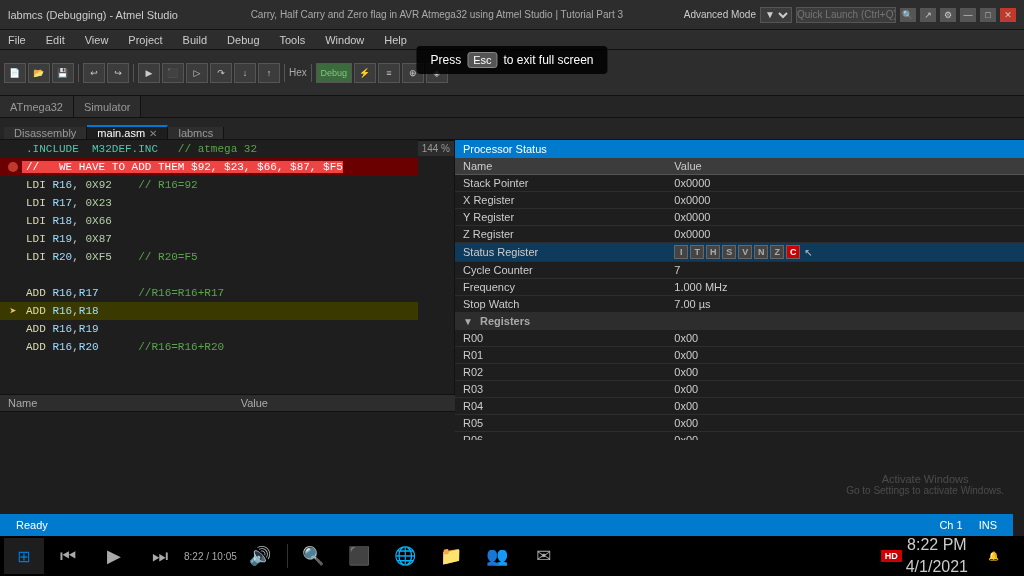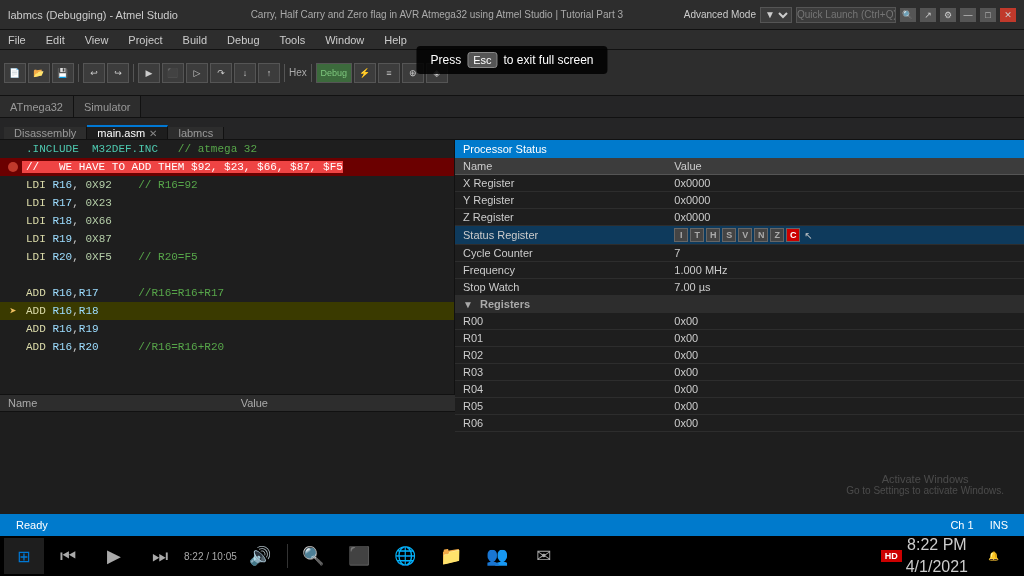--- a/index.html
+++ b/index.html
@@ -127,21 +127,21 @@
       
     }
 
     
     .code-editor {
       flex: 0 0 455px;
       background: #1e1e1e;
       overflow: hidden;
       border-right: 1px solid #111;
       display: flex;
-      flex-direction: column;
+      flex-direction: row;
     }
     .code-area {
       flex: 1;
       overflow: hidden;
       font-family: 'Courier New', monospace;
       font-size: 11px;
       position: relative;
     }
     .code-line {
       display: flex;
@@ -268,21 +268,21 @@
       height: 22px;
       background: #007acc;
       display: flex;
       align-items: center;
       padding: 0 8px;
       font-size: 11px;
       color: #fff;
       position: absolute;
       bottom: 40px;
       left: 0;
-      right: 0;
+      right: 11px;
     }
     .status-item { padding: 0 8px; }
 
     
     .taskbar {
       position: absolute;
       bottom: 0;
       left: 0;
       right: 0;
       height: 40px;
@@ -506,20 +506,24 @@
     </div>
     <table class="ps-table">
       <thead>
         <tr>
           <th>Name</th>
           <th>Value</th>
         </tr>
       </thead>
       <tbody>
         <tr>
+          <td>Stack Pointer</td>
+          <td>0x0000</td>
+        </tr>
+        <tr>
           <td>X Register</td>
           <td>0x0000</td>
         </tr>
         <tr>
           <td>Y Register</td>
           <td>0x0000</td>
         </tr>
         <tr>
           <td>Z Register</td>
           <td>0x0000</td>

